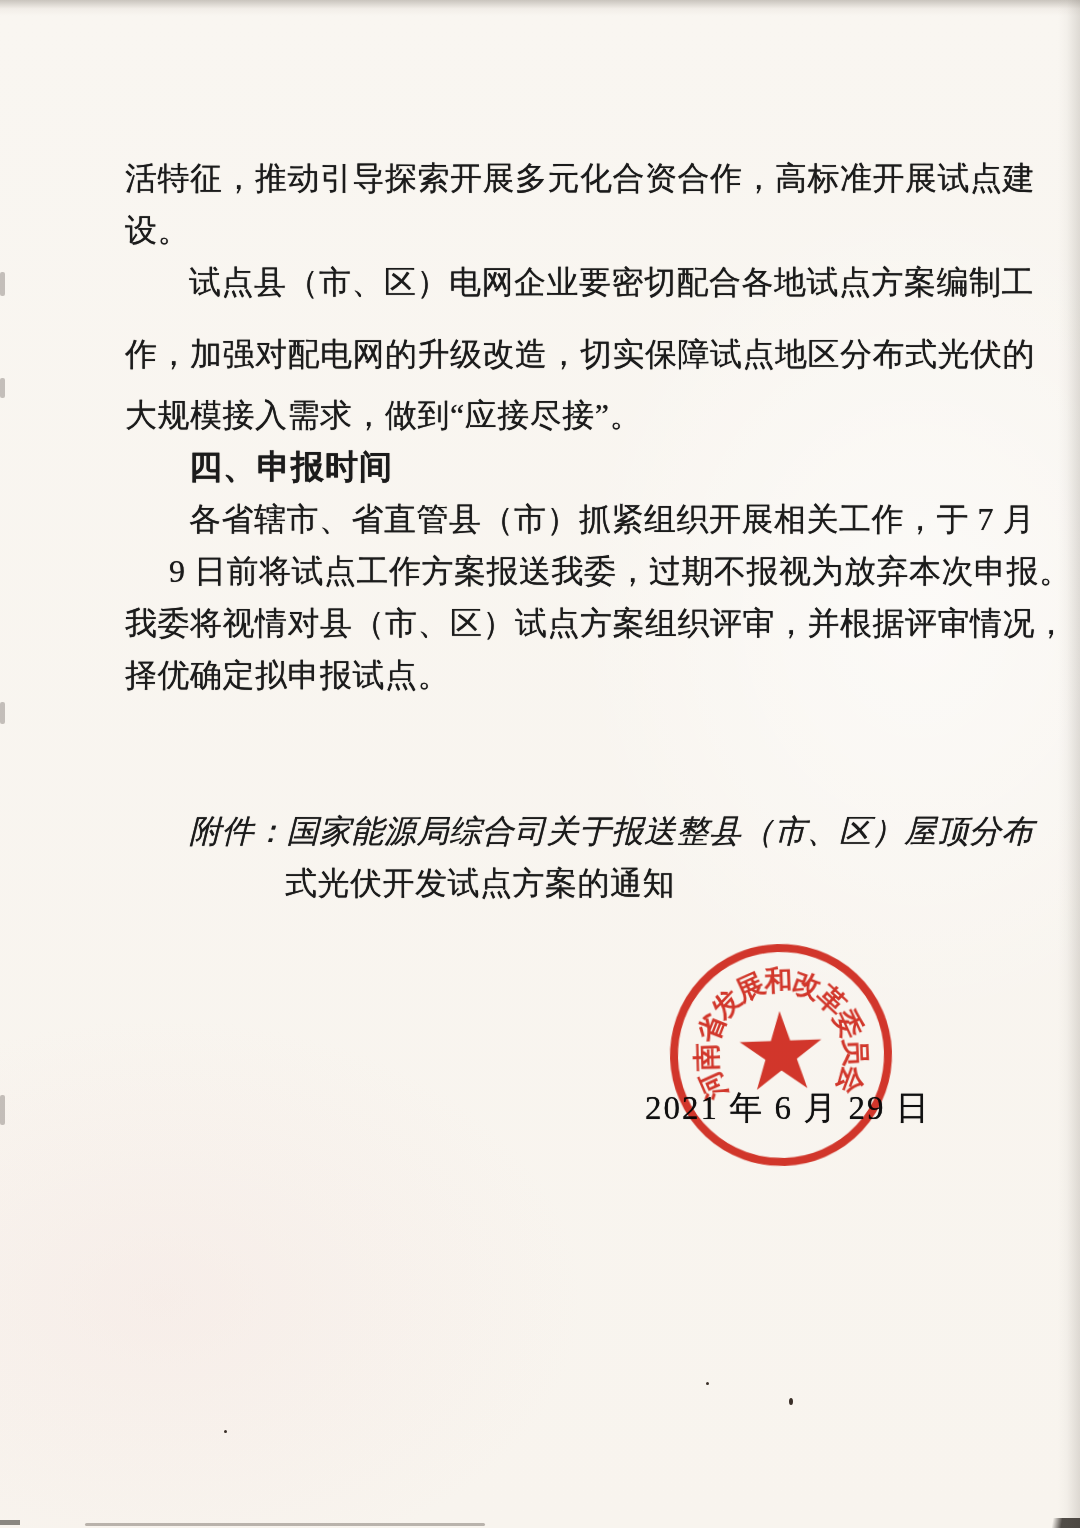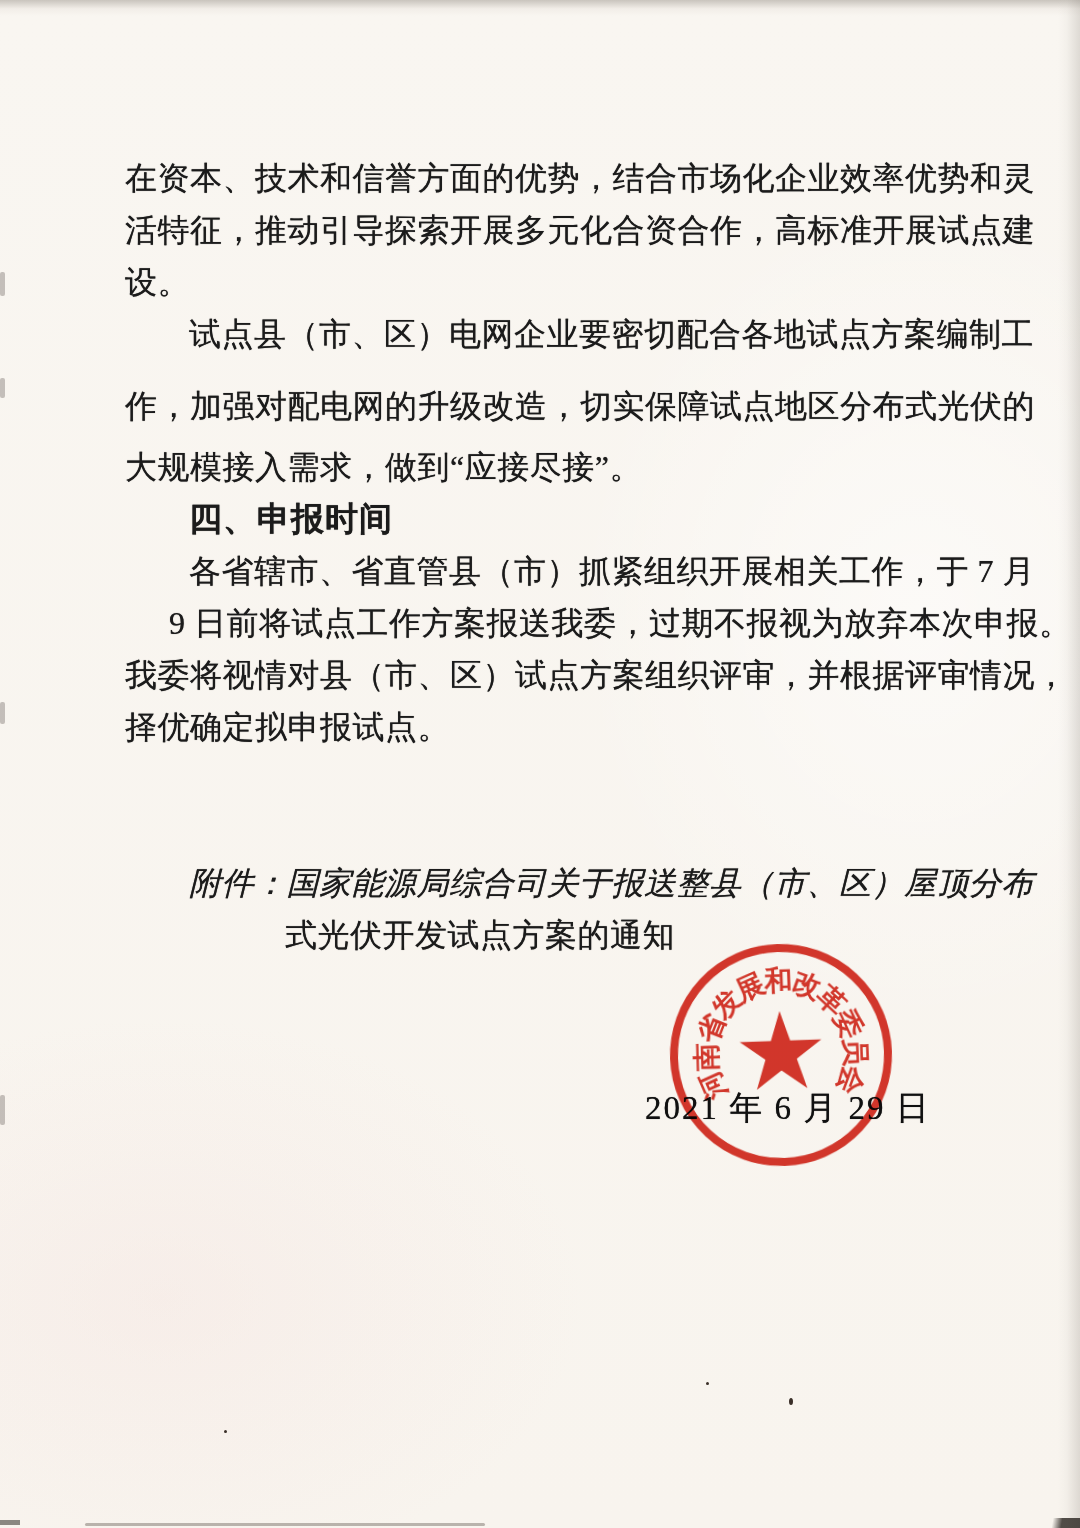--- a/index.html
+++ b/index.html
@@ -95,21 +95,20 @@
   <div class="corner-mark-br"></div>
   <div class="left-dash" style="top:272px;height:24px;"></div>
   <div class="left-dash" style="top:378px;height:20px;"></div>
   <div class="left-dash" style="top:702px;height:22px;"></div>
   <div class="left-dash" style="top:1095px;height:30px;"></div>
   <div class="speck" style="left:789px;top:1398px;width:4px;height:7px;"></div>
   <div class="speck" style="left:706px;top:1382px;width:3px;height:3px;"></div>
   <div class="speck" style="left:224px;top:1430px;width:3px;height:3px;"></div>
 
   <div class="textblock" id="textblock">
-      <div class="line" style="padding-left: 0px;">在资本、技术和信誉方面的优势，结合市场化企业效率优势和灵</div>
       <div class="line" style="padding-left: 0px;">活特征，推动引导探索开展多元化合资合作，高标准开展试点建</div>
       <div class="line" style="padding-left: 0px;">设。</div>
       <div class="line" style="padding-left: 64px;">试点县（市、区）电网企业要密切配合各地试点方案编制工</div>
       <div class="line" style="padding-left: 0px; margin-top: 20px;">作，加强对配电网的升级改造，切实保障试点地区分布式光伏的</div>
       <div class="line" style="padding-left: 0px; margin-top: 9px;">大规模接入需求，做到“应接尽接”。</div>
       <div class="line heading" style="padding-left: 64px;">四、申报时间</div>
       <div class="line" style="padding-left: 64px;">各省辖市、省直管县（市）抓紧组织开展相关工作，于 7 月</div>
       <div class="line" style="padding-left: 0px; margin-left: 44px;">9 日前将试点工作方案报送我委，过期不报视为放弃本次申报。</div>
       <div class="line" style="padding-left: 0px;">我委将视情对县（市、区）试点方案组织评审，并根据评审情况，</div>
       <div class="line" style="padding-left: 0px;">择优确定拟申报试点。</div>

